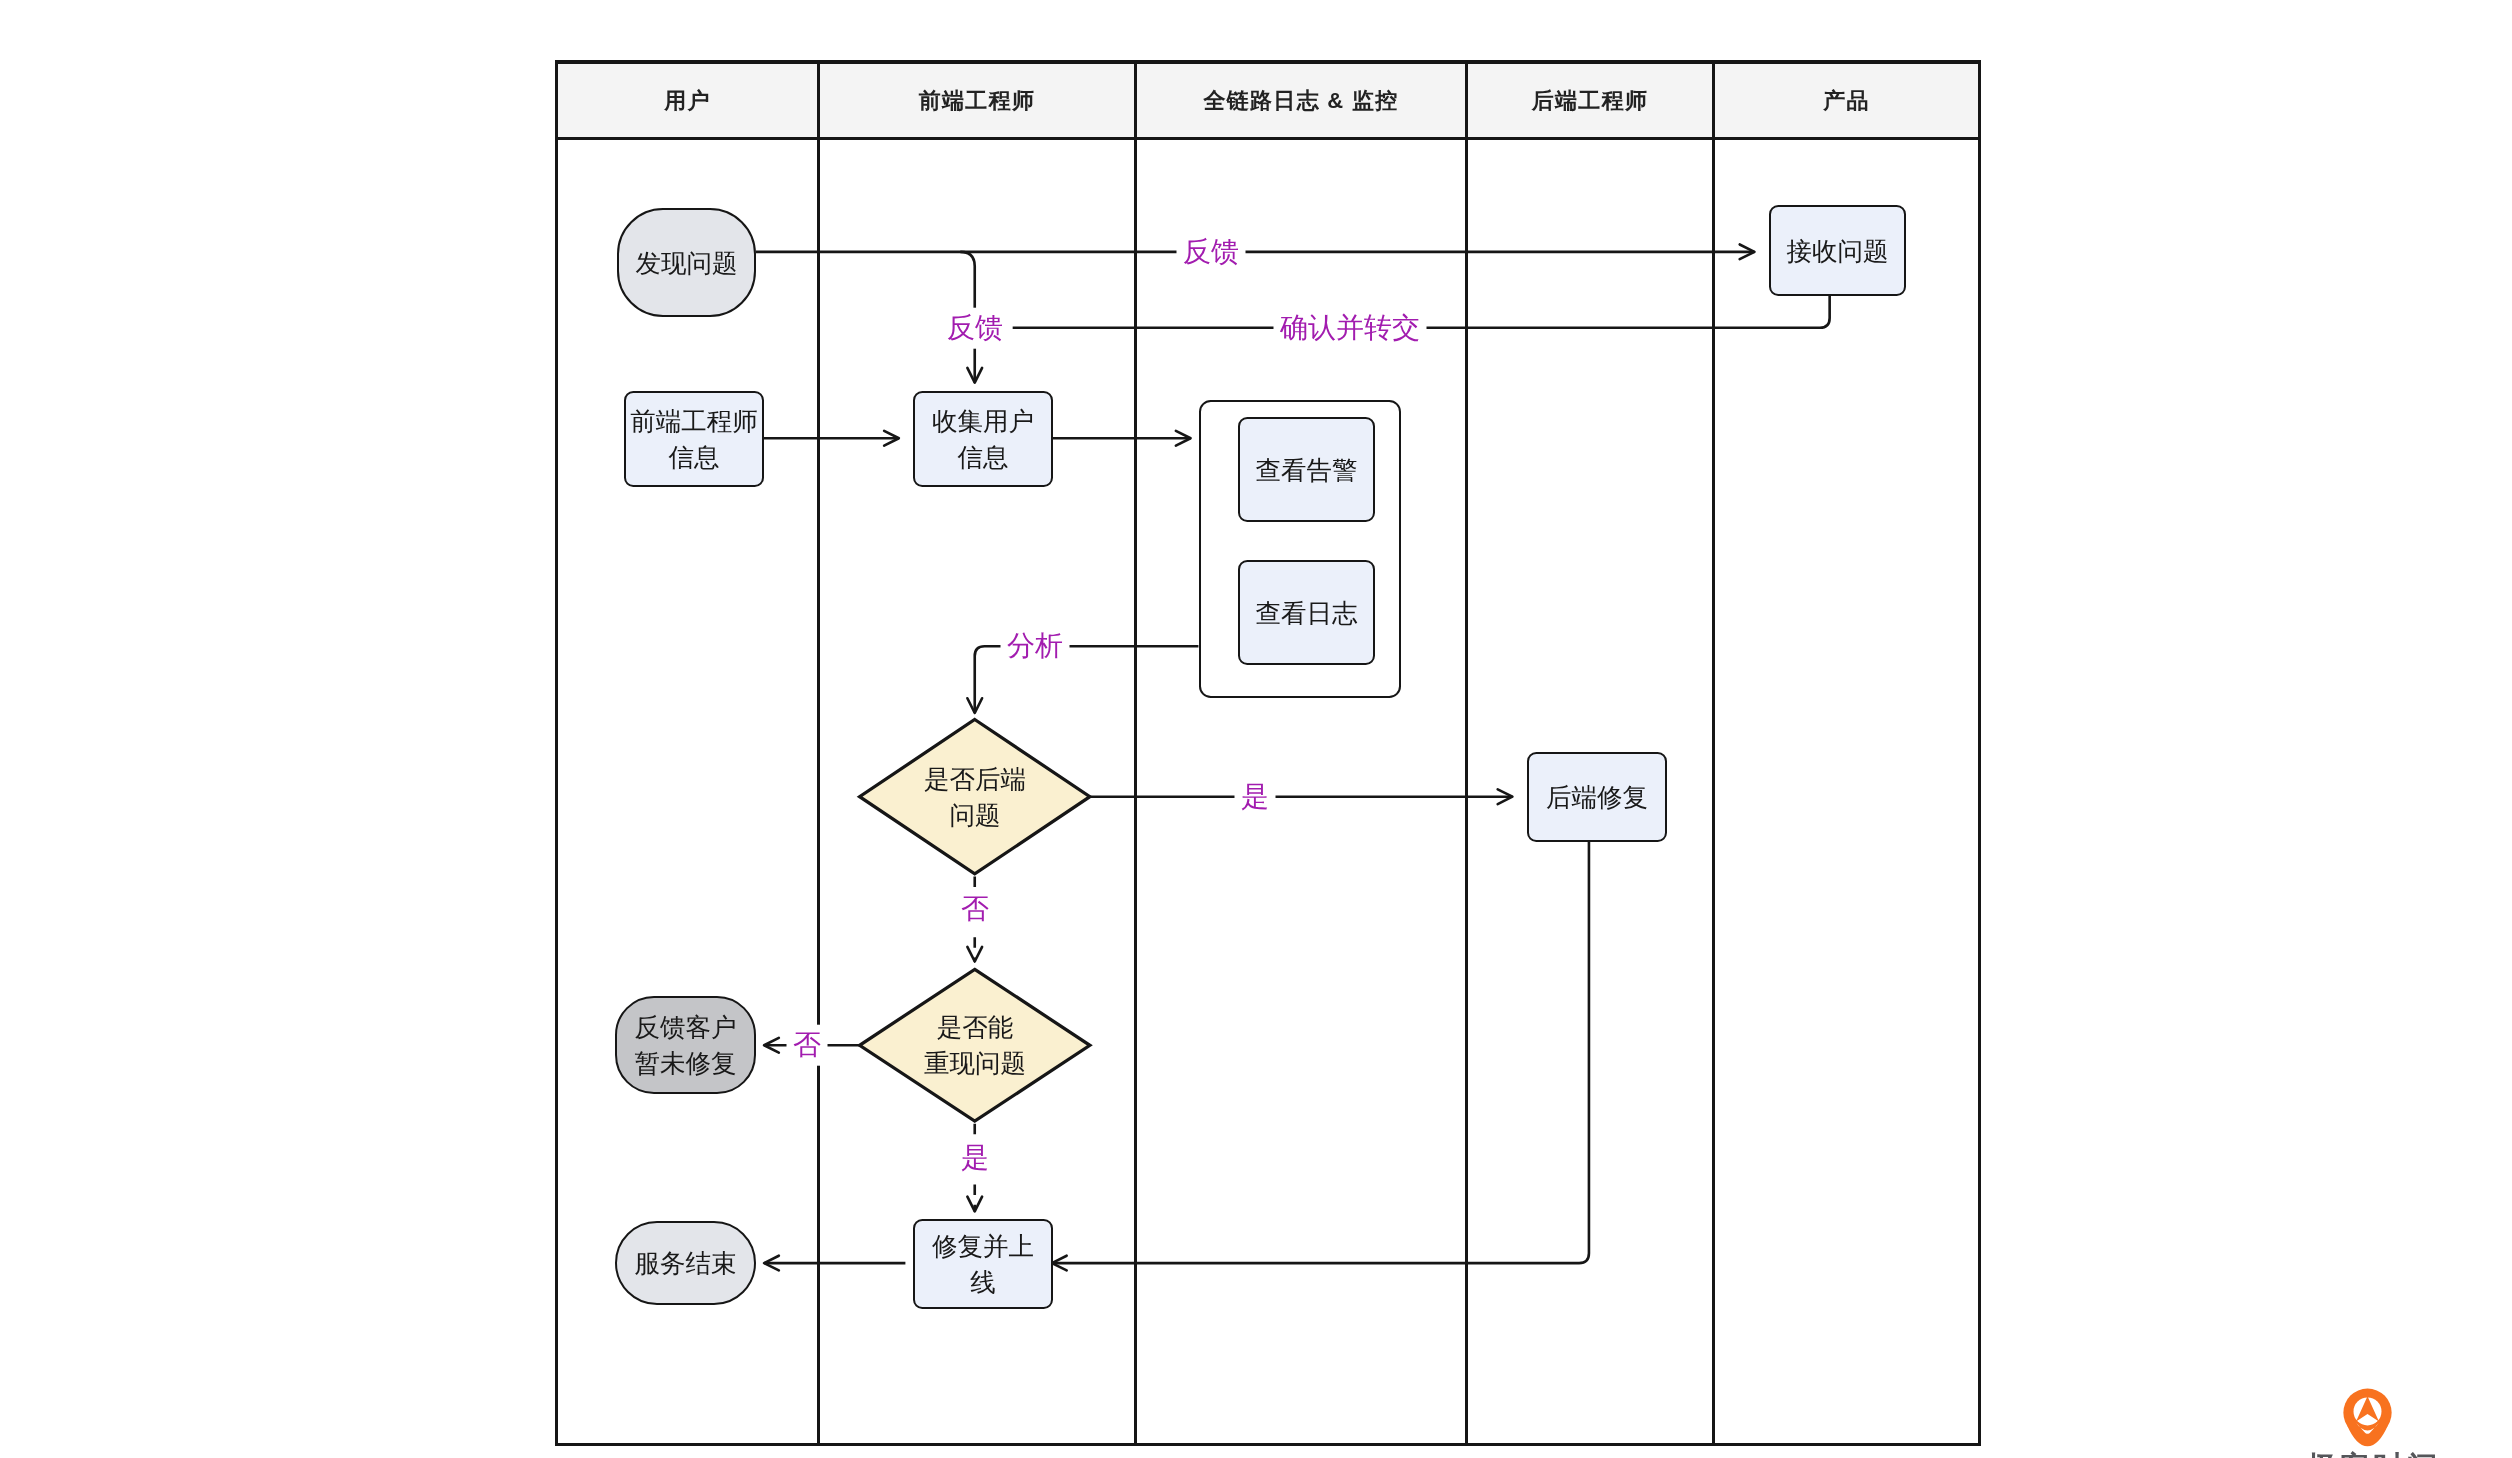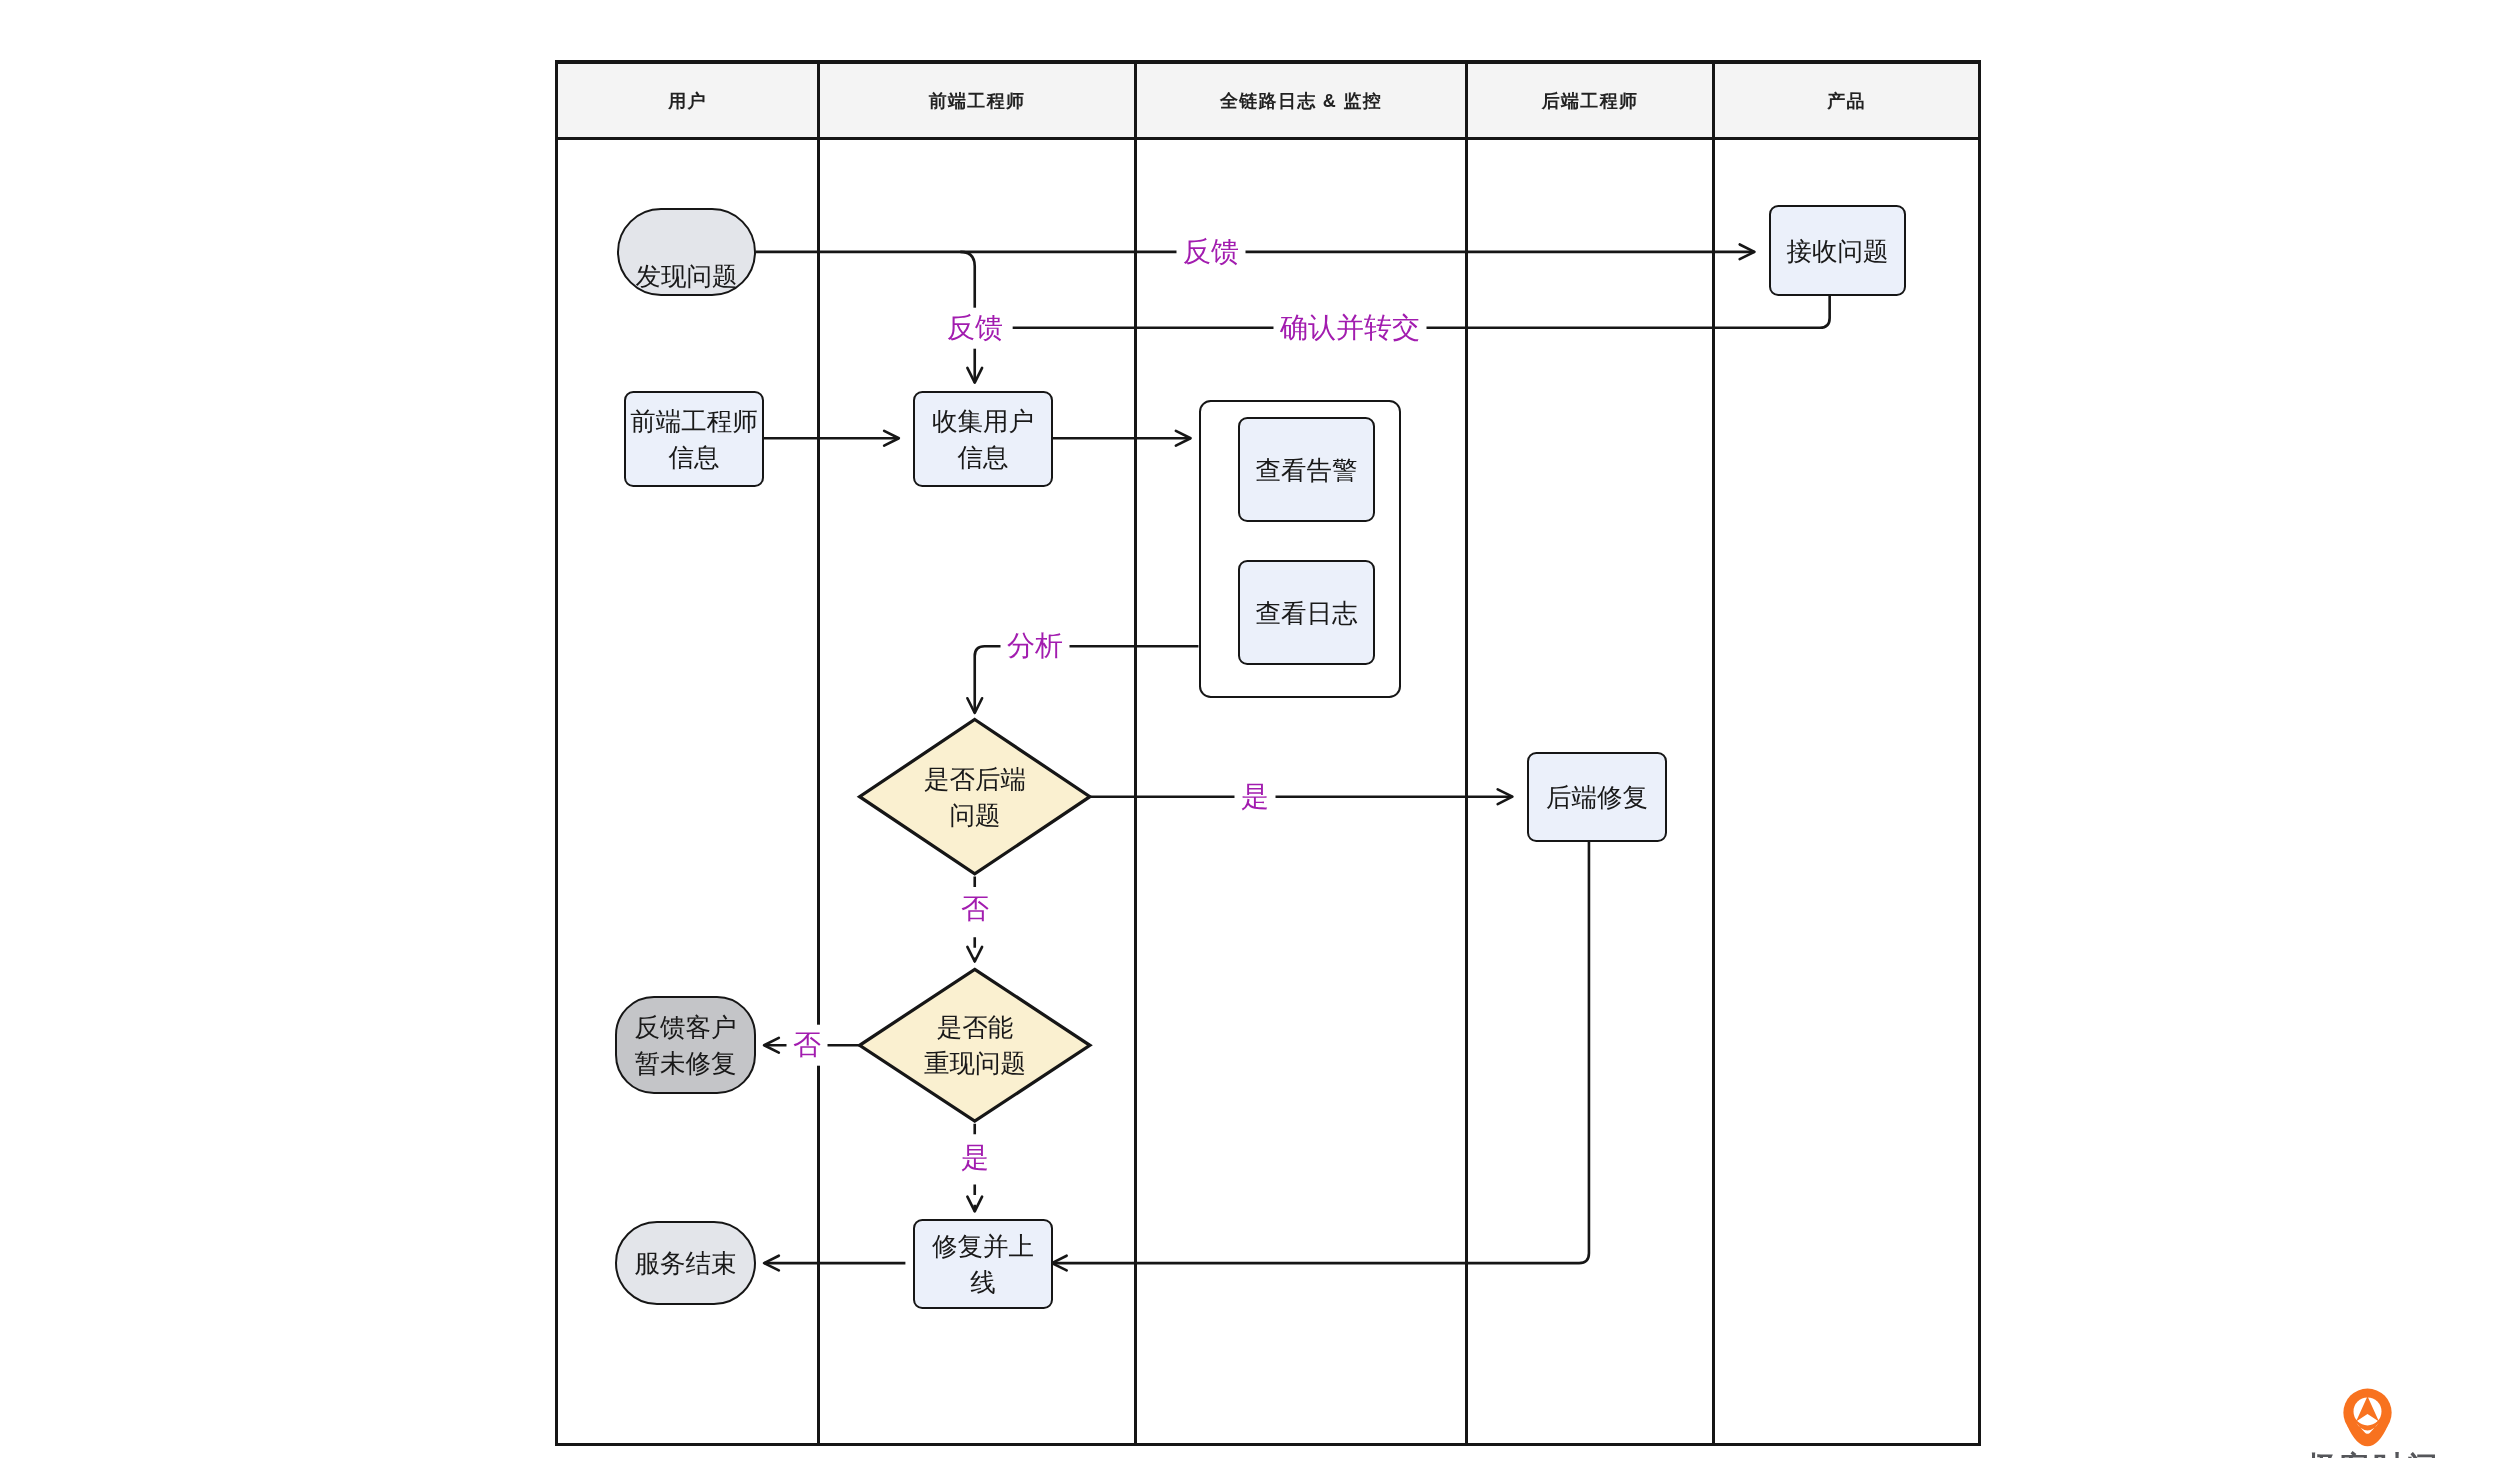--- a/index.html
+++ b/index.html
@@ -13,21 +13,21 @@
     box-sizing:border-box;border:3.9px solid #161616;border-top-width:4.6px;background:transparent;
   }
   .lane-col{position:absolute;top:0;bottom:0;box-sizing:border-box;border-right:3.3px solid #161616;}
   .lane-header{
     position:absolute;left:0;top:0;width:100%;height:76px;box-sizing:border-box;
     background:#f4f4f4;border-bottom:3.9px solid #161616;display:flex;
   }
   .lane-header .hcell{
     box-sizing:border-box;border-right:3.3px solid #161616;
     display:flex;align-items:center;justify-content:center;
-    font-size:18px;font-weight:700;color:#222;letter-spacing:1.3px;
+    font-size:22px;font-weight:700;color:#222;letter-spacing:1.3px;
   }
   .lane-header .hcell:last-child{border-right:none;}
   
   #edges{position:absolute;left:0;top:0;}
   #edges path, #edges polygon{stroke:#161616;}
   .edge{fill:none;stroke-width:4px;}
   .edge.dashed{stroke-dasharray:16 15;}
   .diamond{fill:#faf0d0;stroke-width:5px;stroke-linejoin:miter;}
   
   .node{
@@ -98,21 +98,21 @@
     <path class="edge dashed" d="M 1490 1340 V 1470" marker-end="url(#arw)"></path>
     <path class="edge" d="M 1314 1598 H 1168" marker-end="url(#arw)"></path>
     <path class="edge dashed" d="M 1490 1718 V 1852" marker-end="url(#arw)"></path>
     <path class="edge" d="M 1384 1931 H 1168" marker-end="url(#arw)"></path>
     <path class="edge" d="M 2429 1287 V 1916 Q 2429 1931 2414 1931 H 1608" marker-end="url(#arw)"></path>
 
     <polygon class="diamond" points="1490,1100 1666,1218 1490,1336 1314,1218"></polygon>
     <polygon class="diamond" points="1490,1482 1666,1598 1490,1714 1314,1598"></polygon>
   </svg>
 
-  <div class="node terminator" style="left:617px;top:208px;width:139px;height:88px;align-items:flex-end;"><span>发现问题</span></div>
+  <div class="node terminator" style="left:617px;top:208px;width:139px;height:109px;"><span>发现问题</span></div>
 
   <div class="node process" style="left:1761px;top:205px;width:137px;height:91px;"><span>接收问题</span></div>
 
   <div class="node process" style="left:616px;top:391px;width:140px;height:96px;"><span>前端工程师
 信息</span></div>
 
   <div class="node process" style="left:905px;top:391px;width:140px;height:96px;"><span>收集用户
 信息</span></div>
 
   <div class="node group-box" style="left:1199px;top:400px;width:202px;height:298px;"></div>

